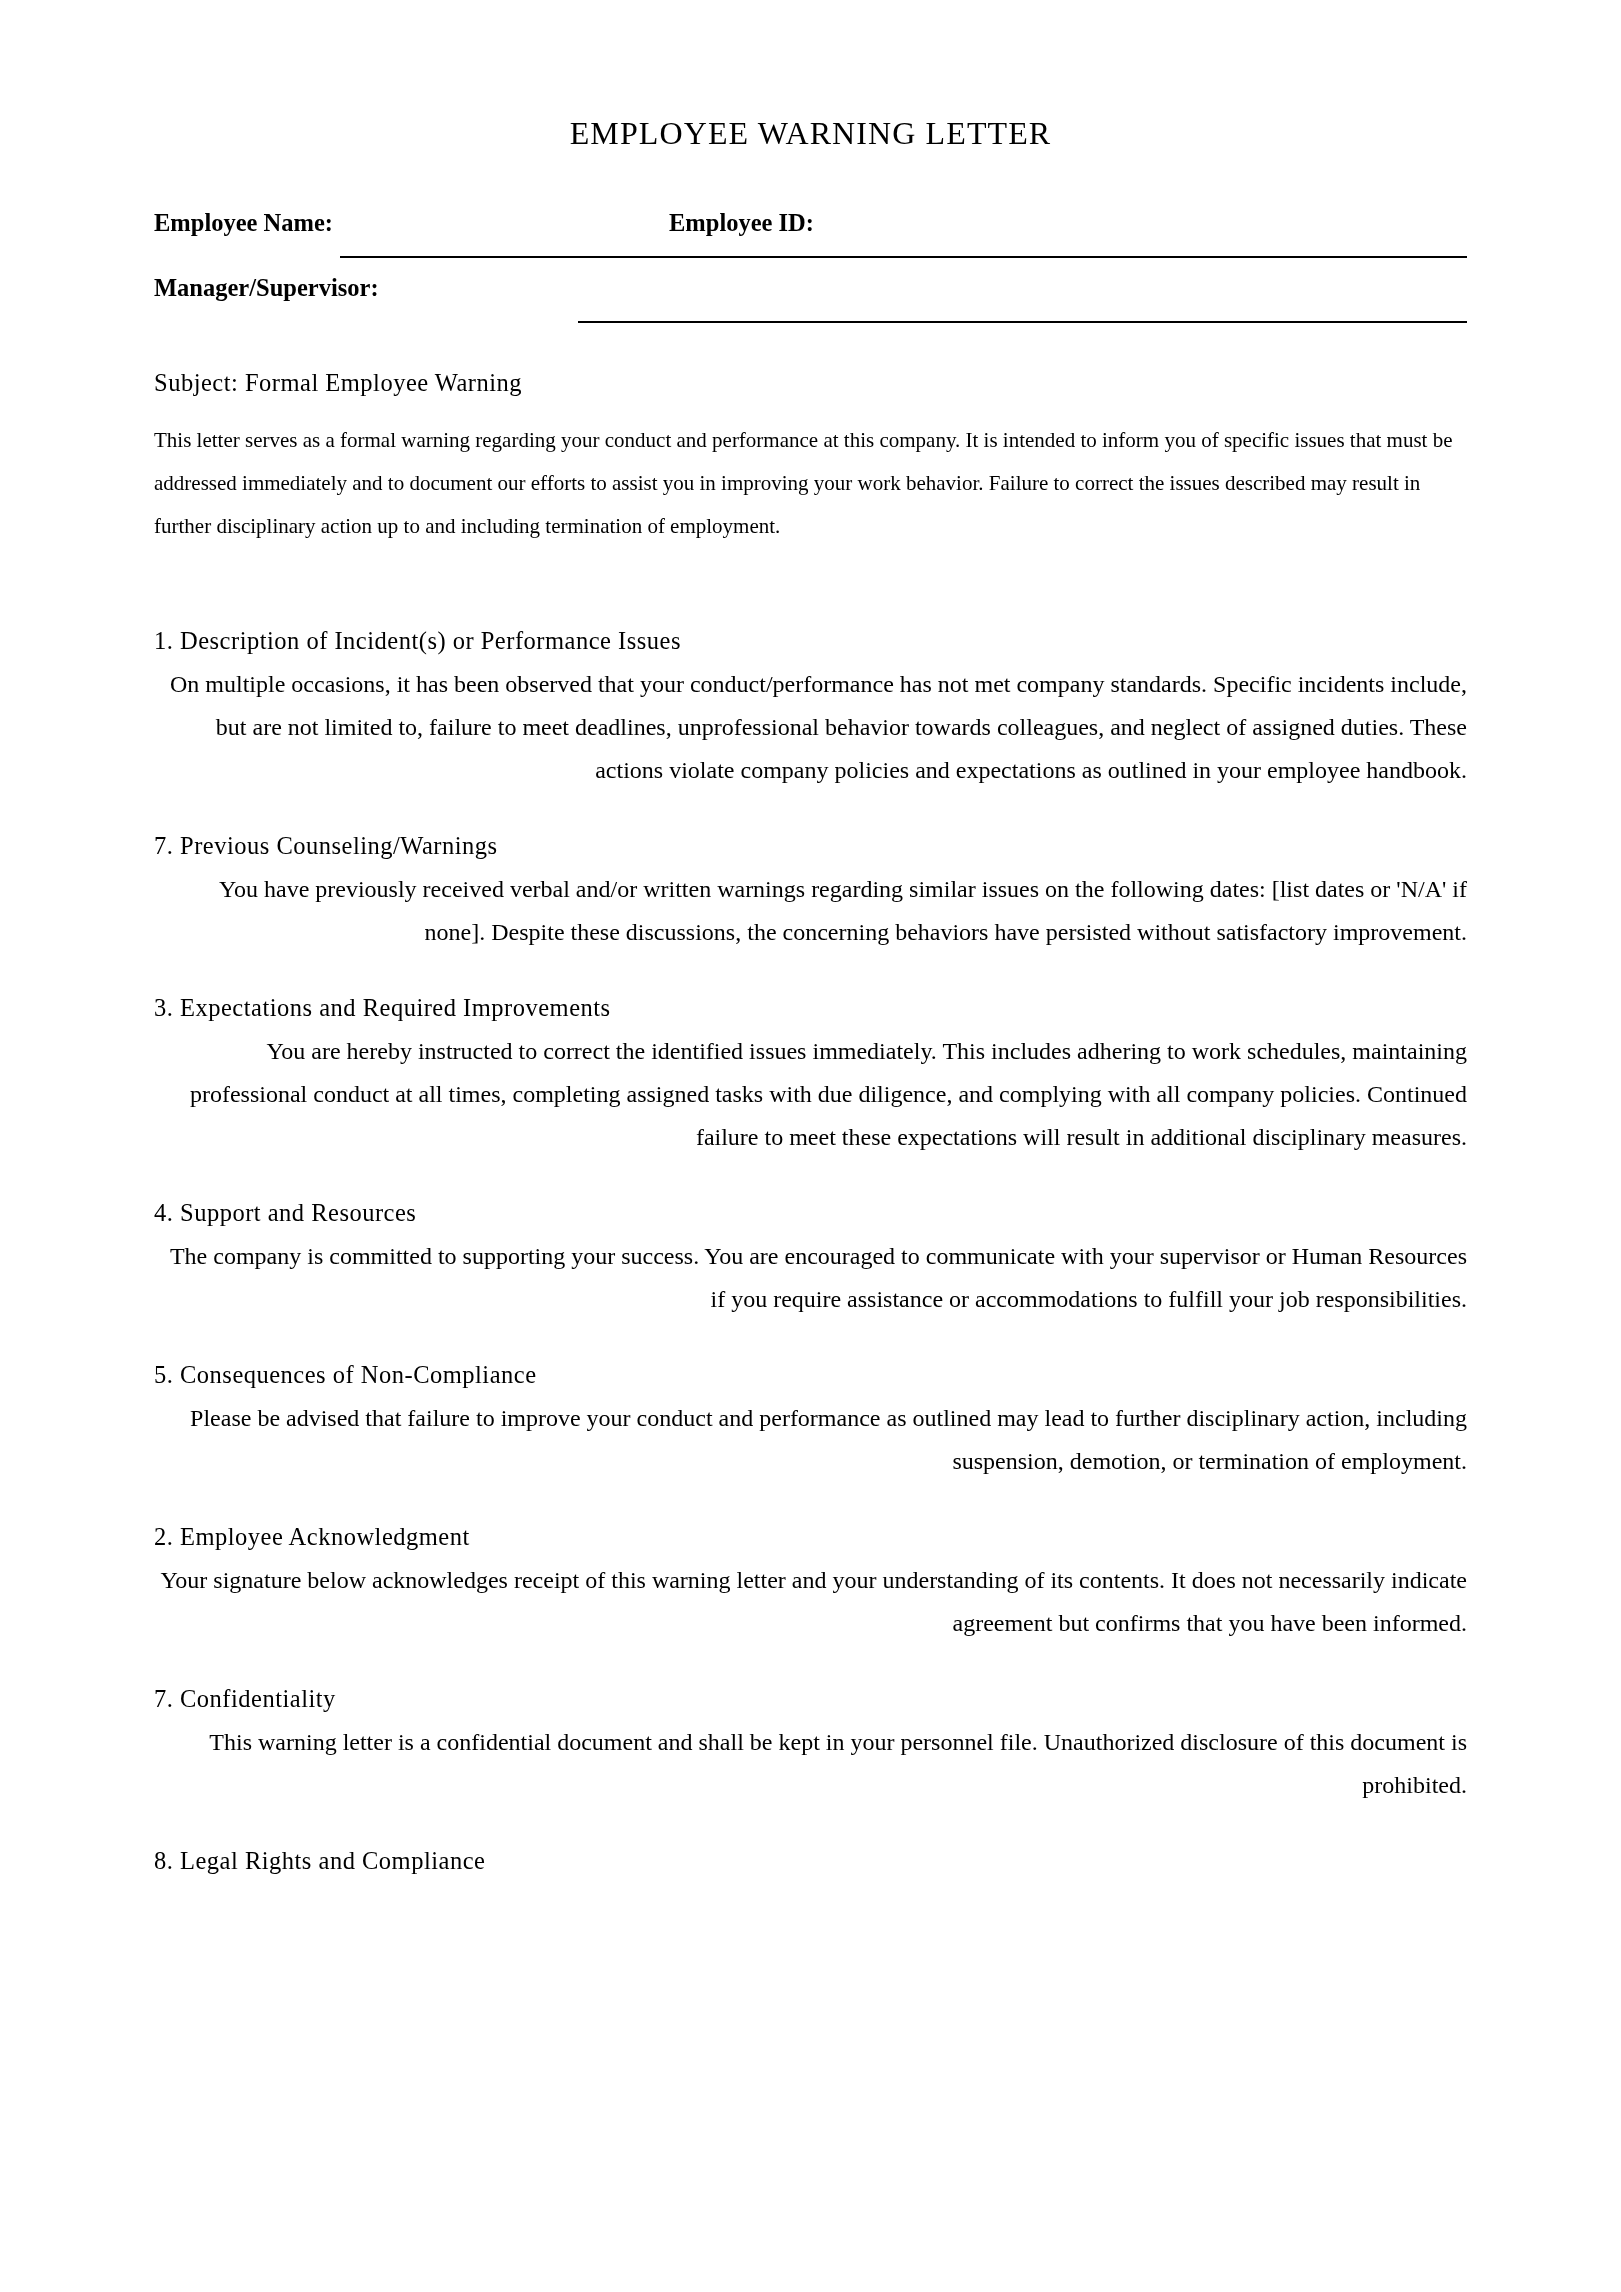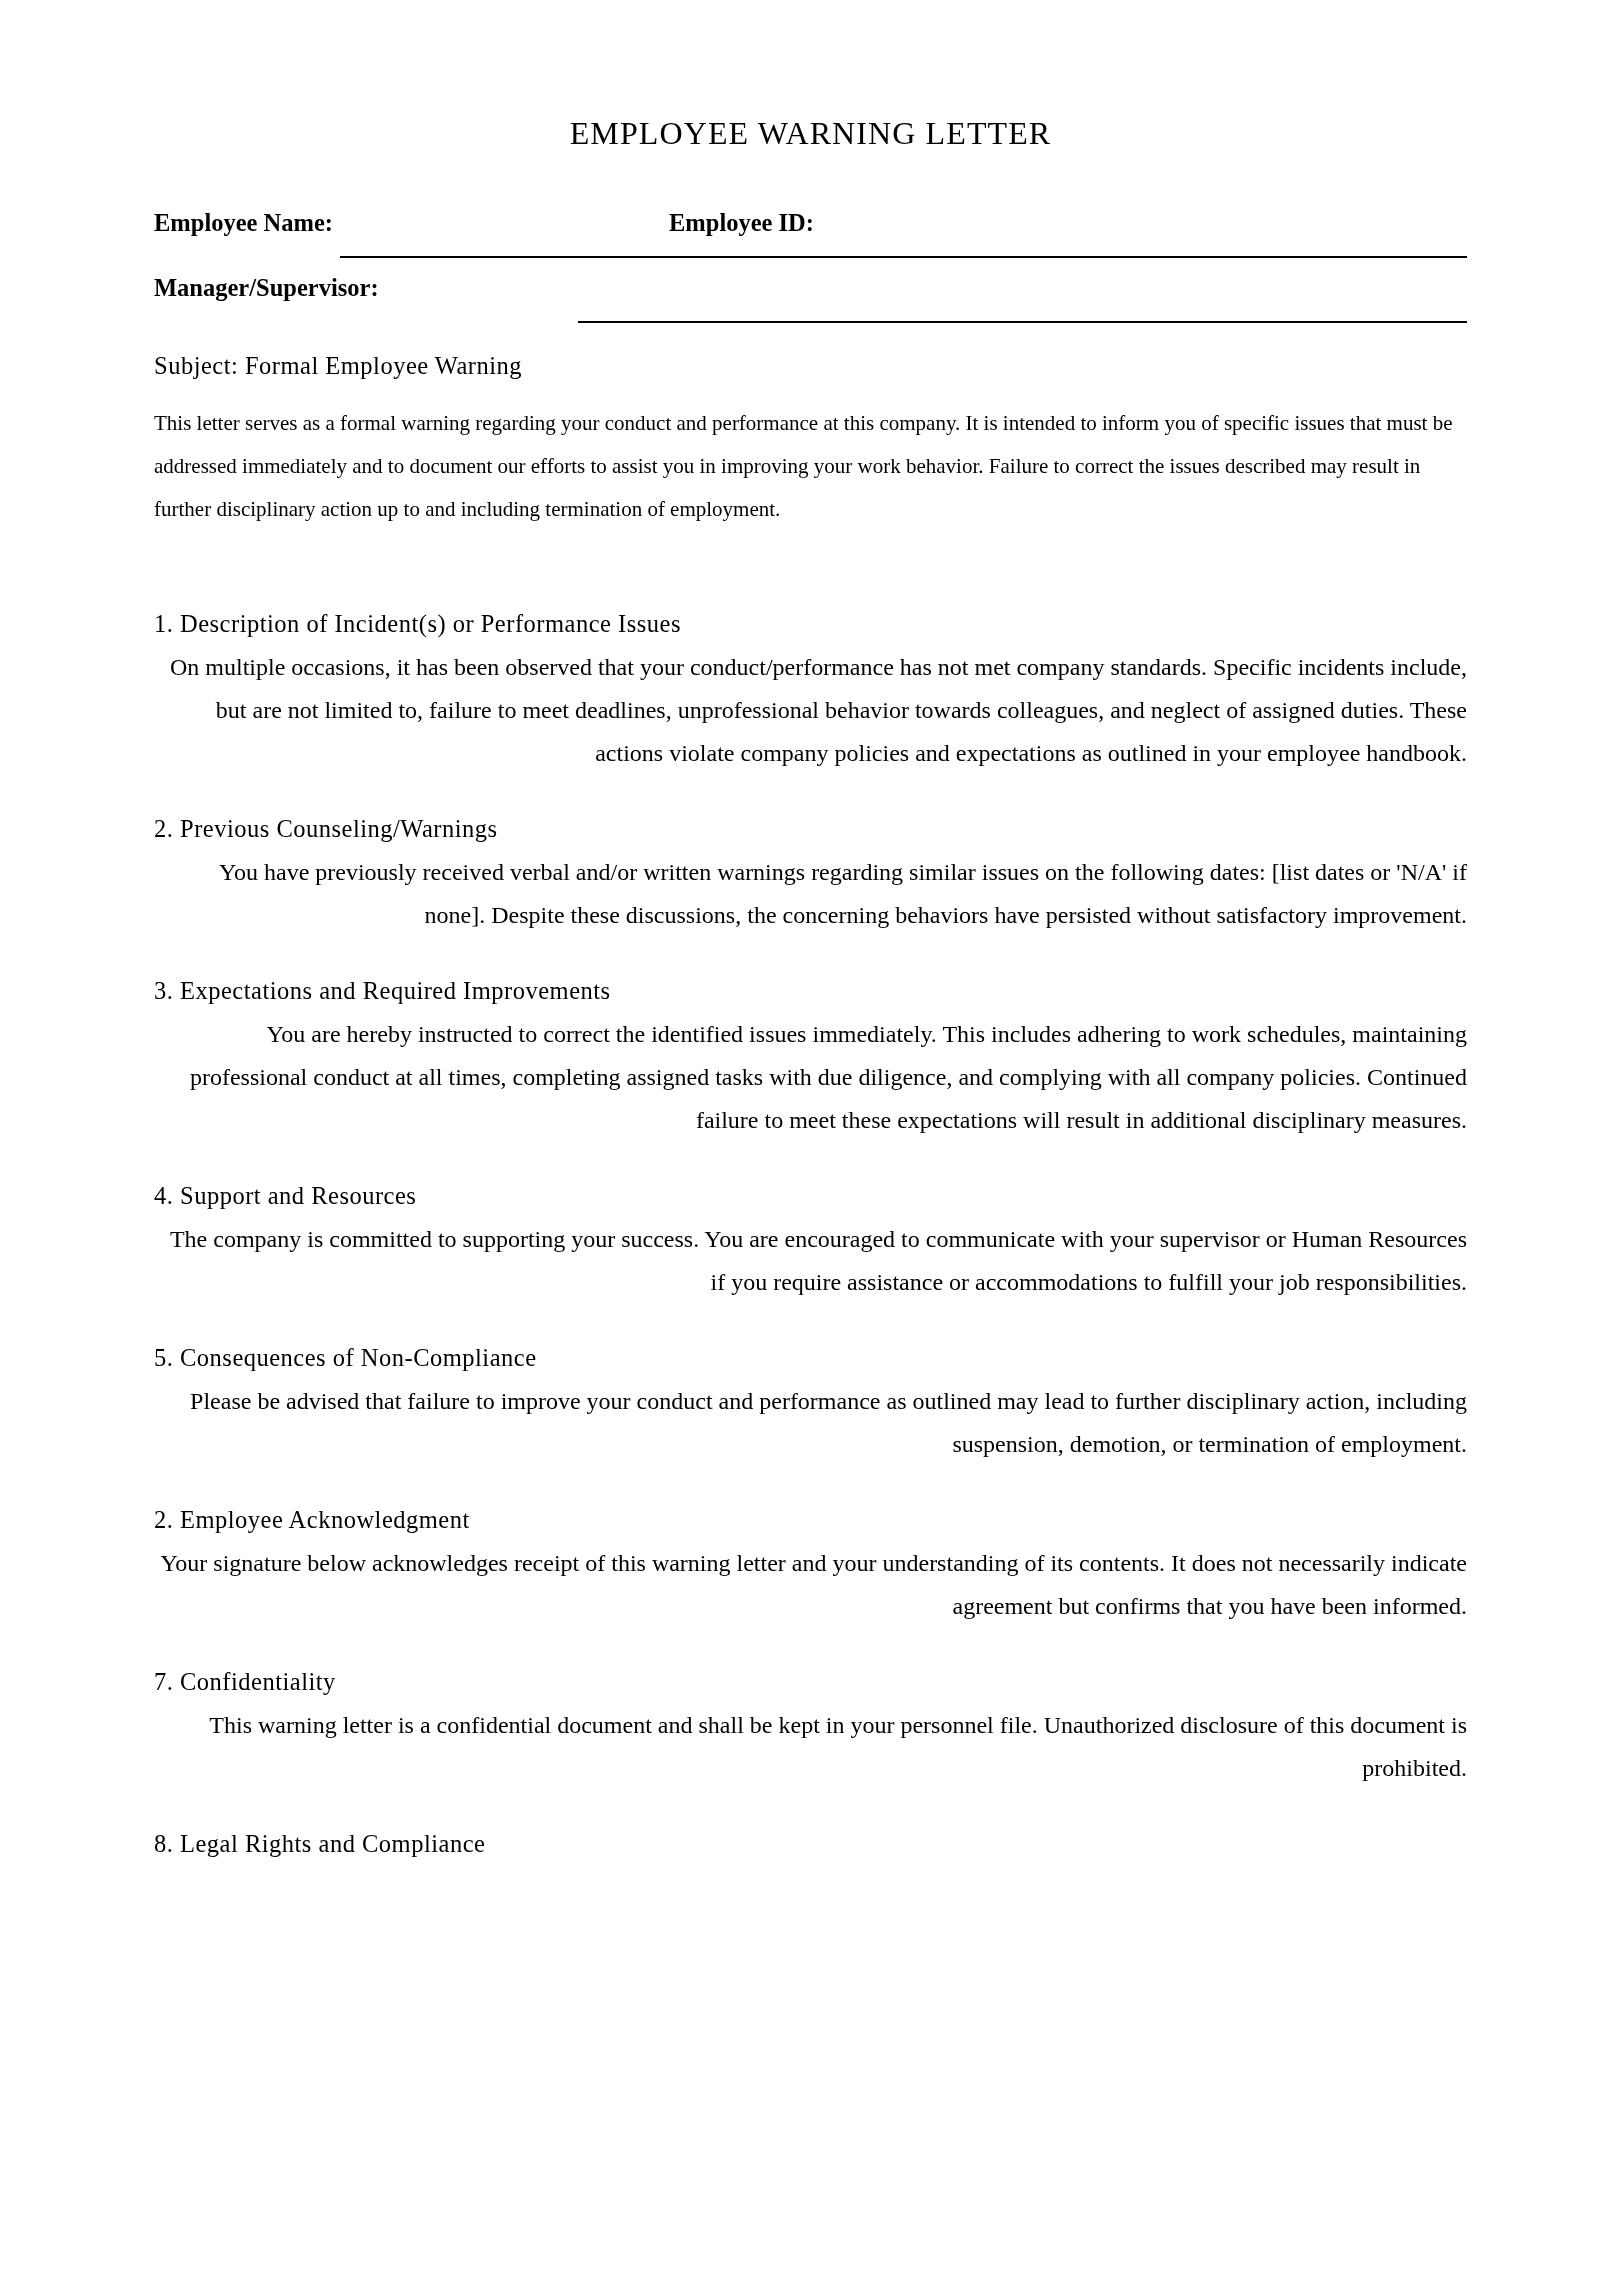--- a/index.html
+++ b/index.html
@@ -69,21 +69,21 @@
   .row-2 .label-2 { left: 417px; }
   .row-2 .rule-1 { left: 116px; right: 0; }
 
   
   .row-3 .rule-1 { left: 424px; right: 0; }
 
   
   .subject-line {
     font-size: 24.5px;
     letter-spacing: 0.5px;
-    margin-top: 13px;
+    margin-top: 30px;
     line-height: 33px;
   }
 
   .intro-para {
     font-size: 21px;
     line-height: 43px;
     margin-top: 20px;
     text-align: left;
   }
 
@@ -139,21 +139,21 @@
   <div class="subject-line">Subject: Formal Employee Warning</div>
 
   <p class="intro-para">This letter serves as a formal warning regarding your conduct and performance at this company. It is intended to inform you of specific issues that must be addressed immediately and to document our efforts to assist you in improving your work behavior. Failure to correct the issues described may result in further disciplinary action up to and including termination of employment.</p>
 
   <div class="sections">
       <div class="section">
         <div class="section-heading">1. Description of Incident(s) or Performance Issues</div>
         <p class="section-body">On multiple occasions, it has been observed that your conduct/performance has not met company standards. Specific incidents include, but are not limited to, failure to meet deadlines, unprofessional behavior towards colleagues, and neglect of assigned duties. These actions violate company policies and expectations as outlined in your employee handbook.</p>
       </div>
       <div class="section">
-        <div class="section-heading">2. Previous Counseling/Warnings</div>
+        <div class="section-heading">7. Previous Counseling/Warnings</div>
         <p class="section-body">You have previously received verbal and/or written warnings regarding similar issues on the following dates: [list dates or 'N/A' if none]. Despite these discussions, the concerning behaviors have persisted without satisfactory improvement.</p>
       </div>
       <div class="section">
         <div class="section-heading">3. Expectations and Required Improvements</div>
         <p class="section-body">You are hereby instructed to correct the identified issues immediately. This includes adhering to work schedules, maintaining professional conduct at all times, completing assigned tasks with due diligence, and complying with all company policies. Continued failure to meet these expectations will result in additional disciplinary measures.</p>
       </div>
       <div class="section">
         <div class="section-heading">4. Support and Resources</div>
         <p class="section-body">The company is committed to supporting your success. You are encouraged to communicate with your supervisor or Human Resources if you require assistance or accommodations to fulfill your job responsibilities.</p>
       </div>

